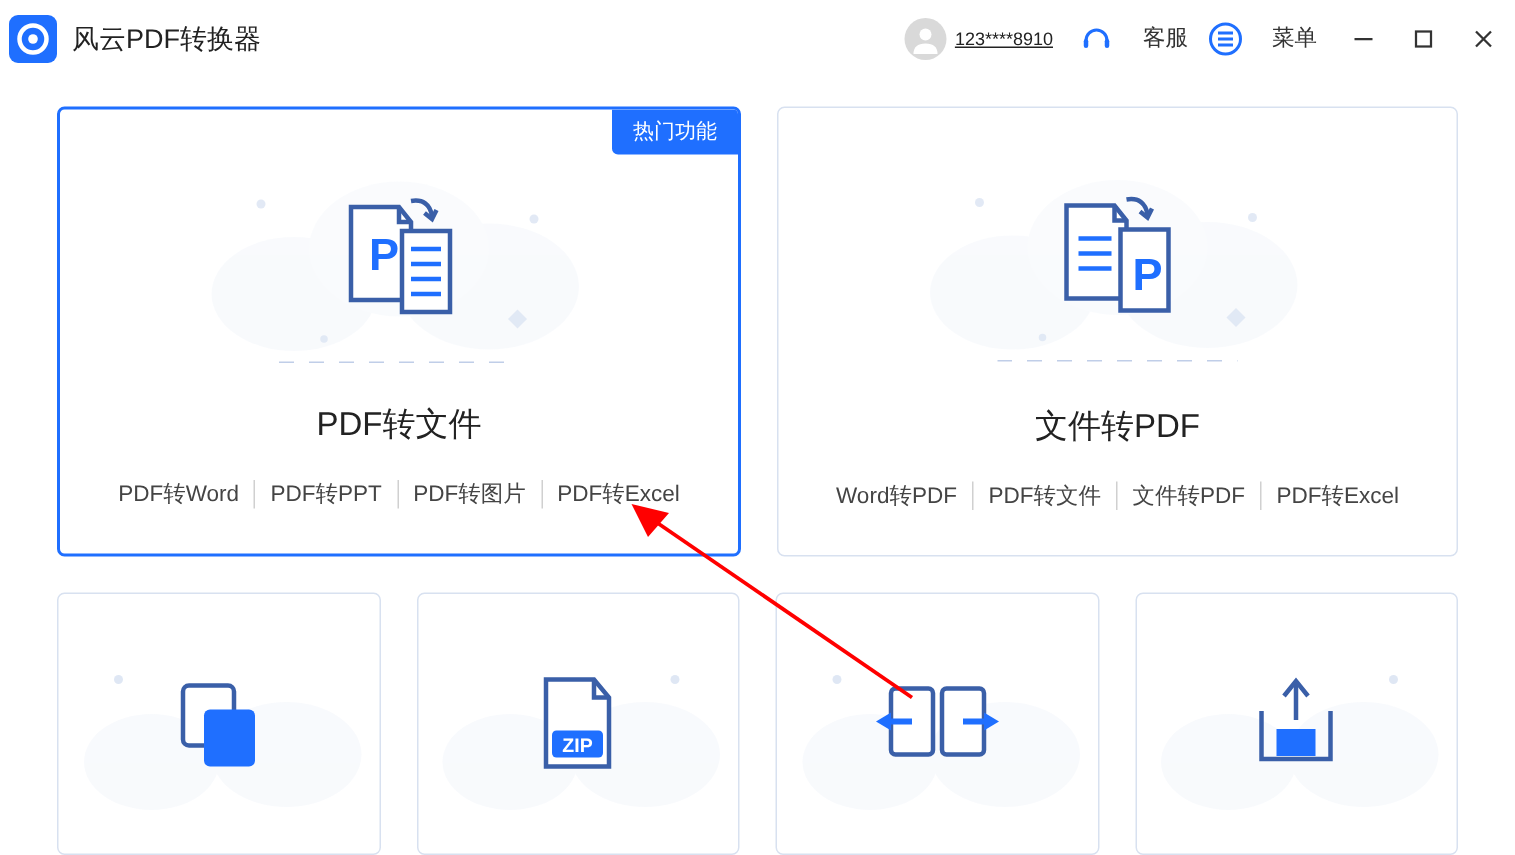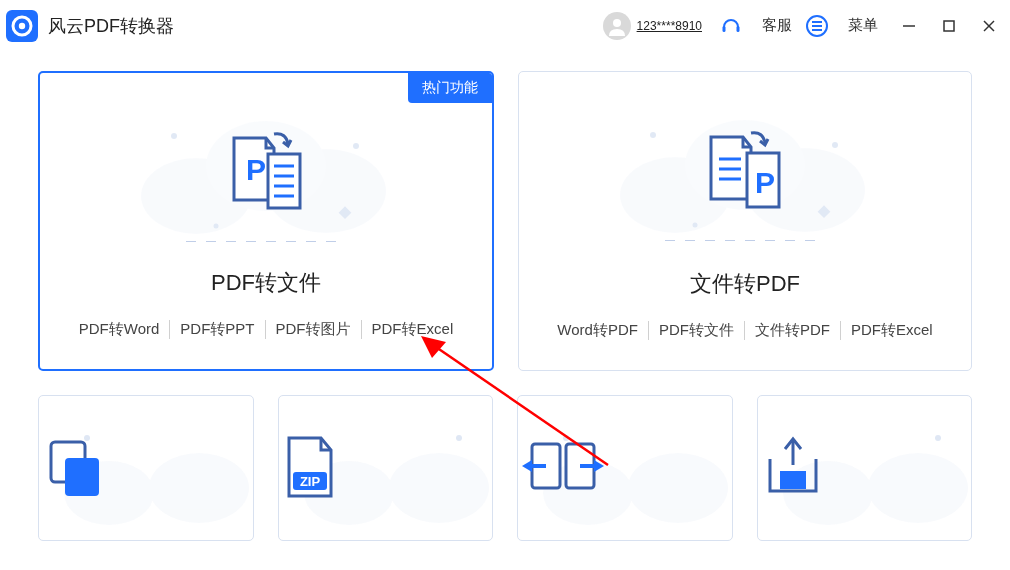--- a/index.html
+++ b/index.html
@@ -158,25 +158,25 @@
     cursor: pointer;
   }
   .subtypes span:last-child { border-right: none; }
   .row2 {
     margin-top: 24px;
   }
   .row2 .small-card {
     flex: 1;
     border: 1.5px solid #d8e1f0;
     border-radius: 5px;
-    height: 146px;
+    height: 175px;
     position: relative;
     display: flex;
     align-items: center;
-    justify-content: flex-start;
+    justify-content: center;
     cursor: pointer;
     overflow: hidden;
   }
   .arrow-annotation {
     position: absolute;
     left: 418px;
     top: 330px;
     width: 200px;
     height: 140px;
     pointer-events: none;

